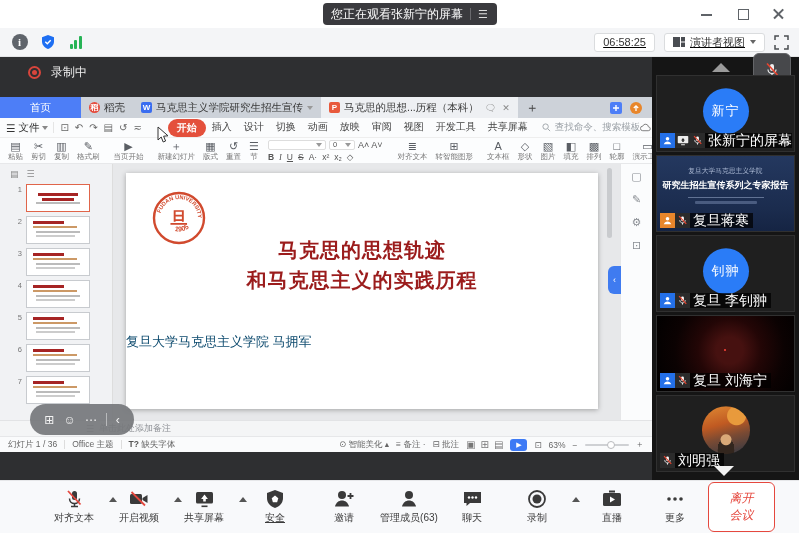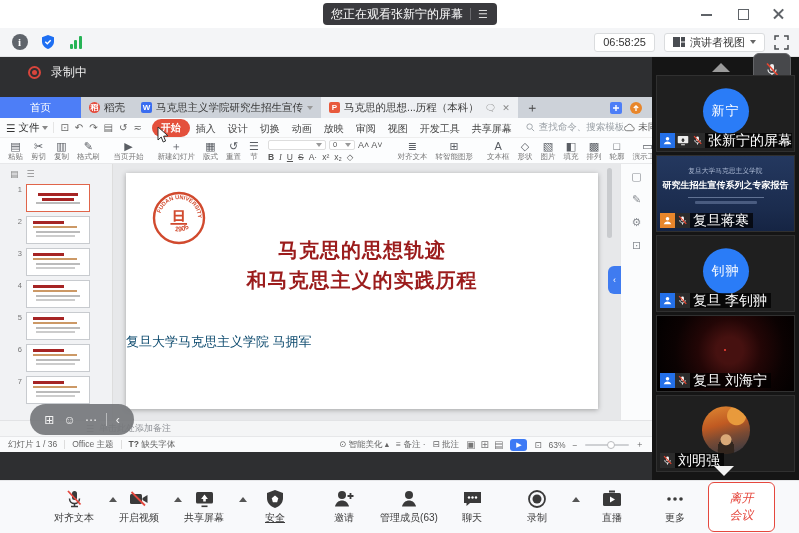--- a/index.html
+++ b/index.html
@@ -22,21 +22,21 @@
 
   
   .infobar { position:absolute; left:0; top:28px; width:799px; height:29px; background:#f4f5f7; border-bottom:1px solid #e3e4e6;
     display:flex; align-items:center; padding:0 10px; }
   .ib-left { display:flex; gap:9px; align-items:center; }
   .ib-btn { width:19px; height:19px; border-radius:4px; display:flex; align-items:center; justify-content:center; }
   .info-circle { width:16px; height:16px; border-radius:50%; background:#5f646b; color:#fff; font-size:11px; font-weight:bold;
     display:flex; align-items:center; justify-content:center; font-family:"Liberation Serif",serif; }
   .netbars { display:flex; align-items:flex-end; gap:1.5px; height:13px; }
   .netbars i { width:3px; background:#27b356; border-radius:1px; display:block;}
-  .ib-right { margin-left:auto; display:flex; align-items:center; gap:9px; }
+  .ib-right { margin-left:auto; display:flex; align-items:center; gap:9px;text-decoration:underline; }
   .timer-box,.view-box { background:#fff; border:1px solid #dadcde; border-radius:3px; height:19px; display:flex;
     align-items:center; padding:0 8px; font-size:11px; color:#333; gap:5px; }
   .caret-down { width:0;height:0;border-left:3.5px solid transparent;border-right:3.5px solid transparent;border-top:4px solid #666; }
 
   
   .record-row { position:absolute; left:28px; top:64px; display:flex; align-items:center; gap:10px; color:#eee; font-size:12px; }
   .rec-dot { width:13px; height:13px; border-radius:50%; border:2px solid #d8453c; display:flex; align-items:center; justify-content:center;}
   .rec-dot i { width:5px; height:5px; border-radius:50%; background:#d8453c; display:block;}
 
   
@@ -46,21 +46,21 @@
   .wtab.home { background:#4d7ef7; color:#fff; padding:0 30px; }
   .wtab.activedoc { background:#eef0f3; }
   .docicon { width:11px; height:11px; border-radius:2px; color:#fff; font-size:8px; display:flex; align-items:center; justify-content:center; font-weight:bold;}
   .tab-x { color:#888; font-size:9px; margin-left:2px; }
   .tab-plus { color:#444; font-size:13px; padding:0 8px; display:flex; align-items:center; }
   .wps-tabs .right-ico { margin-left:auto; display:flex; align-items:center; gap:8px; padding-right:10px;}
 
   .wps-menu { height:20px; background:#fbfcfd; display:flex; align-items:center; padding:0 6px; border-bottom:1px solid #eee; white-space:nowrap;}
   .wm-file { display:flex; align-items:center; gap:3px; font-size:10.5px; color:#333; padding-right:5px;}
   .qicons { display:flex; gap:6px; color:#666; font-size:10px; padding:0 6px; border-left:1px solid #e5e5e5; }
-  .mtabs { display:flex; align-items:flex-end; margin-left:4px; }
+  .mtabs { display:flex; align-items:flex-start; margin-left:20px; }
   .mtab { font-size:10px; color:#444; padding:1px 6px; cursor:default;}
   .mtab.active { background:#e4503c; color:#fff; border-radius:9px; padding:2px 9px; font-weight:bold;}
   .wm-search { margin-left:8px; display:flex; align-items:center; gap:4px; color:#9aa0a6; font-size:9.5px; width:112px; }
   .wm-right { margin-left:auto; display:flex; align-items:center; gap:8px; font-size:9.5px; color:#555; }
   .wm-right .it { display:flex; align-items:center; gap:3px; }
   .vdots { display:flex; flex-direction:column; gap:2px;} .vdots i{width:2px;height:2px;border-radius:50%;background:#777;}
   .chev-up { width:6px;height:6px;border-left:1.5px solid #777;border-top:1.5px solid #777;transform:rotate(45deg);margin-top:2px;}
 
   .wps-ribbon { height:26px; background:#fcfdfe; border-bottom:1px solid #e7e8ea; display:flex; align-items:center;
     padding:0 4px; overflow:hidden; white-space:nowrap; }

